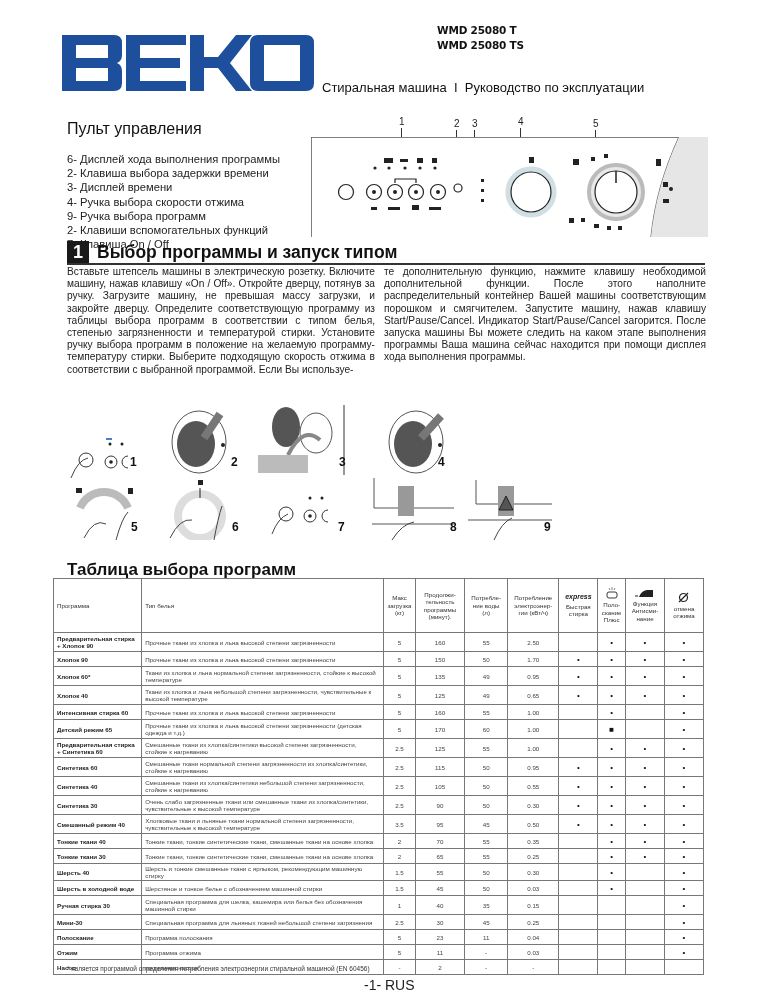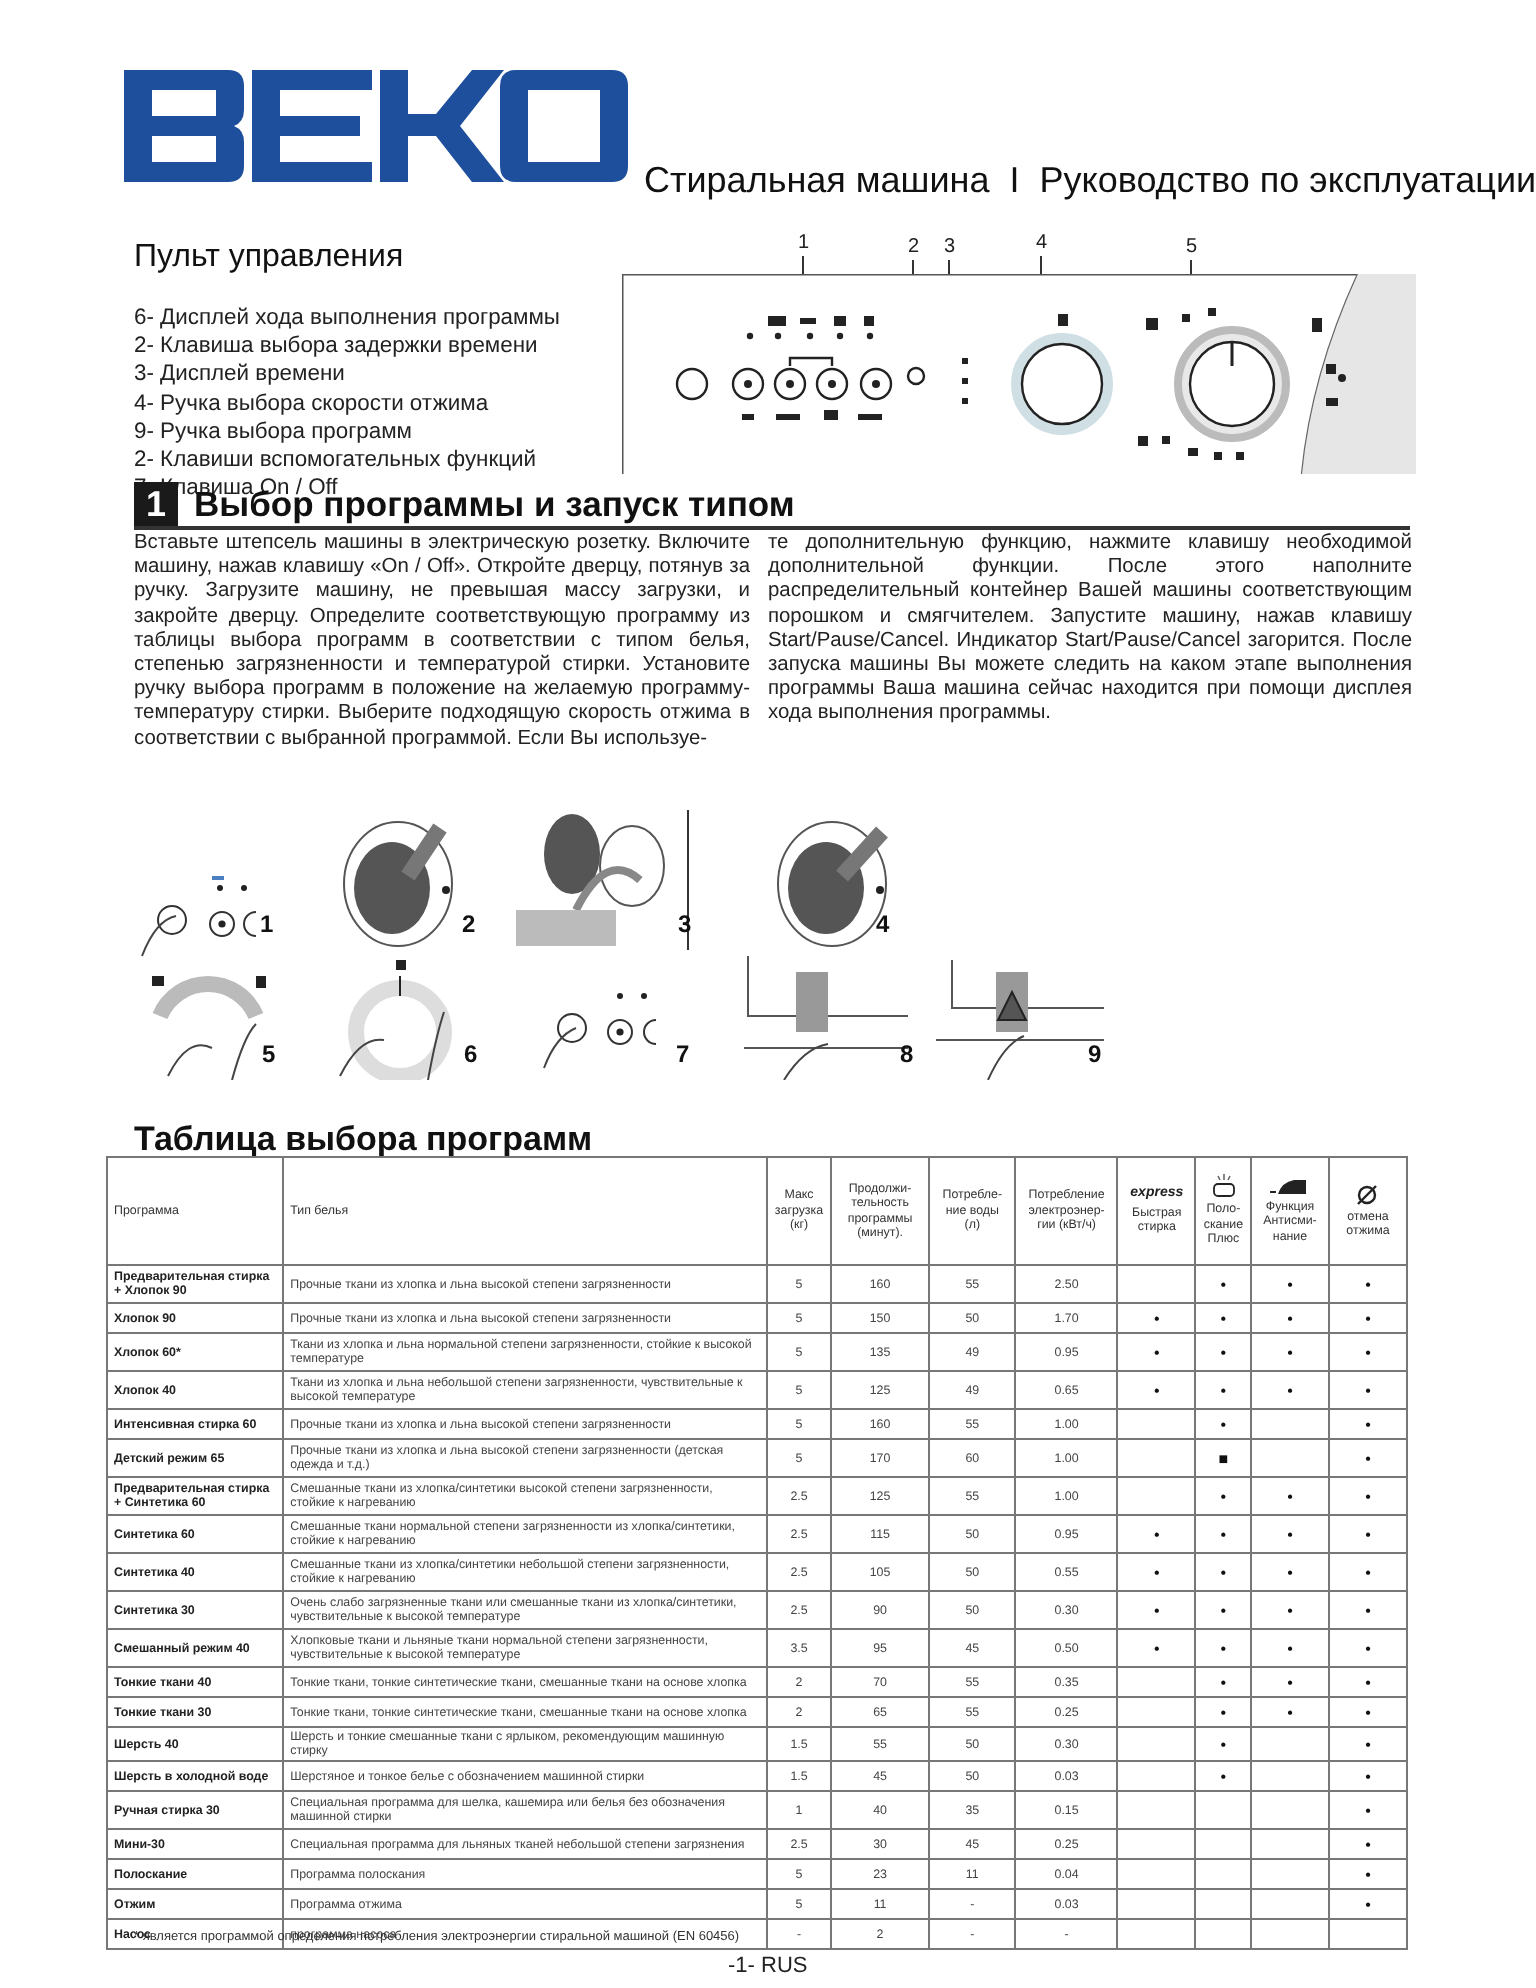--- a/index.html
+++ b/index.html
@@ -4,21 +4,21 @@
 <style>
   *{box-sizing:border-box;margin:0;padding:0;}
   html,body{width:768px;height:994px;background:#fff;overflow:hidden;}
   body{position:relative;font-family:"Liberation Sans",sans-serif;color:#222;}
   .abs{position:absolute;}
   
   .logo{left:62px;top:35px;width:252px;height:56px;}
   .models{left:437px;top:23px;font-family:"DejaVu Sans",sans-serif;font-size:10.5px;font-weight:bold;color:#111;display:flex;line-height:15px;letter-spacing:-0.2px;}
   .models .col{padding:0 5px;border-left:1px solid #555;}
   .models .col:first-child{border-left:none;padding-left:0;}
-  .subtitle{left:322px;top:80px;font-size:18px;color:#111;}
+  .subtitle{left:322px;top:80px;font-size:13px;color:#111;}
   
   .cp-title{left:67px;top:120px;font-size:16px;color:#111;}
   .cp-list{left:67px;top:152px;font-size:11.2px;line-height:14.2px;color:#222;list-style:none;}
   .panel-num{font-size:10px;color:#222;}
   .tick{width:1px;height:9px;background:#333;}
   
   .sec1{left:67px;top:241px;display:flex;align-items:center;}
   .sec1 .num{width:22px;height:22px;background:#1a1a1a;color:#fff;font-size:18px;font-weight:bold;text-align:center;line-height:22px;}
   .sec1 .t{margin-left:8px;font-size:17.5px;font-weight:bold;color:#111;}
   .sec1-rule{left:67px;top:263px;width:638px;height:2px;background:#333;}
@@ -30,40 +30,45 @@
   .tbl-title{left:67px;top:560px;font-size:17px;font-weight:bold;color:#111;}
   table.prog{position:absolute;left:53px;top:578px;width:651px;border-collapse:collapse;font-size:6.2px;color:#444;}
   table.prog td,table.prog th{border:1px solid #777;padding:1px 3px;vertical-align:middle;}
   table.prog th{font-weight:normal;color:#333;font-size:6.2px;height:54px;text-align:center;line-height:7.5px;}
   table.prog th.l{text-align:left;}
   table.prog td.p{font-weight:bold;color:#222;}
   table.prog td.c{text-align:center;}
   table.prog tr.r td{height:15px;}
   table.prog tr.r2 td{height:19px;}
   .footnote{left:67px;top:965px;font-size:6.5px;color:#333;}
-  .pagenum{left:364px;top:977px;font-size:11px;color:#222;}
+  .pagenum{left:364px;top:977px;font-size:14px;color:#222;}
   .hdr-icon{display:block;margin:0 auto 2px auto;}
 </style>
 </head>
 <body>
 
 <svg class="abs logo" viewBox="0 0 252 56">
   <g fill="#1d4f9c">
 
     <path d="M0 0 H52 Q60 0 60 8 V20 Q60 26 55 28 Q60 30 60 36 V48 Q60 56 52 56 H0 Z M14 10 V23 H46 V10 Z M14 33 V46 H46 V33 Z" fill-rule="evenodd"></path>
 
     <path d="M64 0 H124 V10 H78 V23 H118 V33 H78 V46 H124 V56 H64 Z"></path>
 
     <path d="M128 0 H142 V22 H156 L174 0 H190 L168 28 L190 56 H174 L156 33 H142 V56 H128 Z"></path>
 
     <path d="M196 0 H244 Q252 0 252 8 V48 Q252 56 244 56 H196 Q188 56 188 48 V8 Q188 0 196 0 Z M202 10 V46 H238 V10 Z" fill-rule="evenodd"></path>
   </g>
 </svg>
 
 <div class="abs models">
+  <div class="col">
+    <div>WMD 25080 T</div>
+    <div>WMD 25080 TS</div>
+    <div style="height:15px"></div>
+  </div>
 </div>
 <div class="abs subtitle" style="white-space:pre">Стиральная машина  I  Руководство по эксплуатации</div>
 
 <div class="abs cp-title">Пульт управления</div>
 <ul class="abs cp-list">
   <li>6- Дисплей хода выполнения программы</li>
   <li>2- Клавиша выбора задержки времени</li>
   <li>3- Дисплей времени</li>
   <li>4- Ручка выбора скорости отжима</li>
   <li>9- Ручка выбора программ</li>

